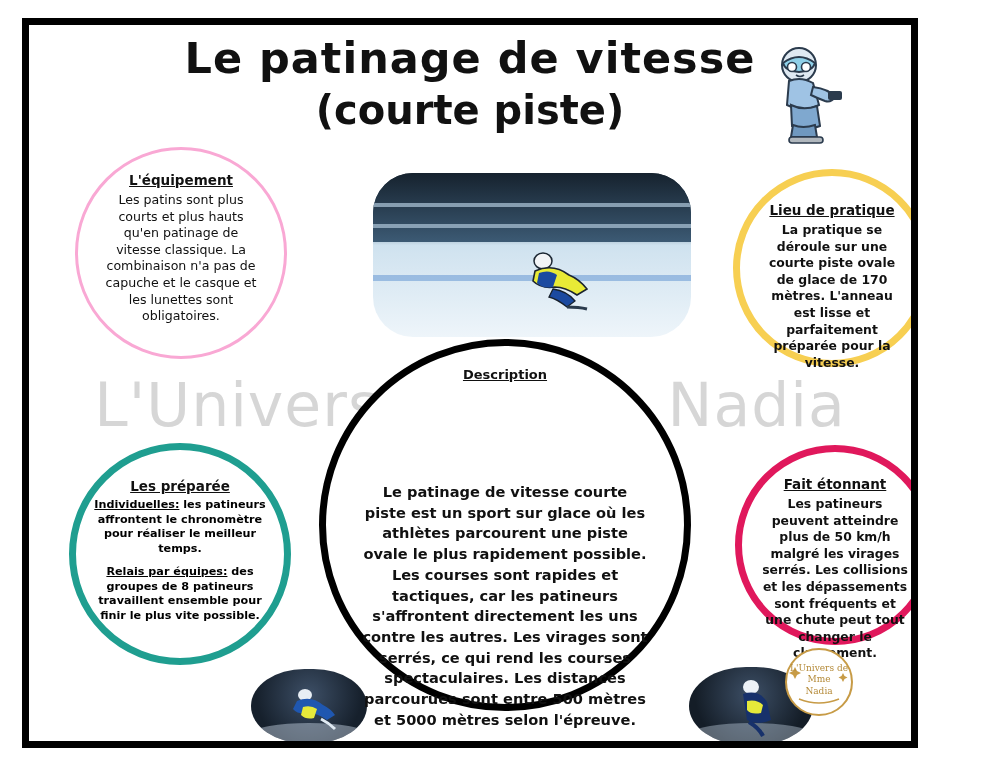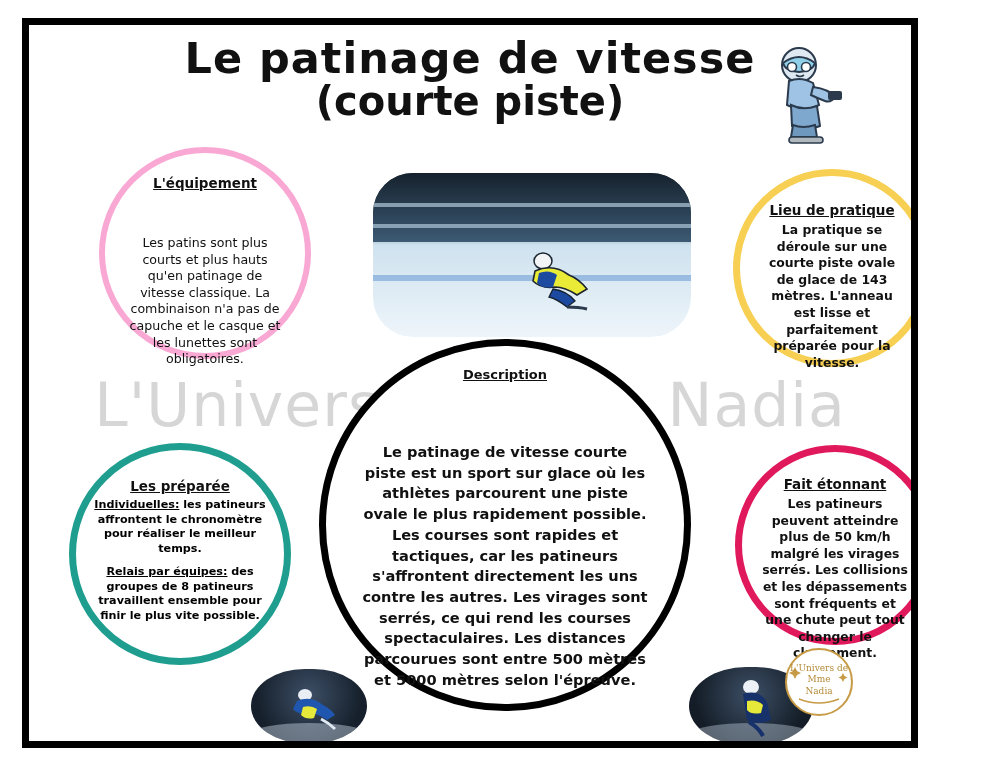--- a/index.html
+++ b/index.html
@@ -34,21 +34,21 @@
     letter-spacing:1px;
     color:#111111;
     line-height:1.0;
   }
   .title-line2{
     font-family:"DejaVu Sans", sans-serif;
     font-weight:bold;
     font-size:40px;
     color:#111111;
     line-height:1.05;
-    margin-top:0;
+    margin-top:9px;
   }
 
   
   .mascot{
     position:absolute;
     right:56px;top:18px;
     width:90px;height:110px;
   }
 
   
@@ -85,24 +85,23 @@
     font-weight:bold;
     text-decoration:underline;
     color:#111;
     margin-bottom:4px;
   }
   .bubble .b-text{
     color:#111;
   }
 
   #bubble-equipement{
-    left:70px;top:122px;width:212px;height:212px;
-    border:6px solid #f9a8d4;
+    left:46px;top:122px;width:212px;height:212px;
+    border:3px solid #f9a8d4;
     padding:22px 24px 0 24px;
-    gap:40px;
   }
   #bubble-equipement .b-title{font-size:13.5px;}
   #bubble-equipement .b-text{font-size:12.6px;line-height:1.32;font-weight:normal;}
 
   #bubble-lieu{
     left:704px;top:144px;width:198px;height:198px;
     border:7px solid #f7cf52;
     padding:26px 22px 0 22px;
   }
   #bubble-lieu .b-title{font-size:13.5px;}
@@ -128,21 +127,21 @@
   #bubble-fait .b-text{font-size:12.4px;line-height:1.34;font-weight:bold;}
 
   #bubble-description{
     left:290px;top:314px;width:372px;height:372px;
     border:7px solid #000000;
     padding:16px 34px 0 34px;
     justify-content:flex-start;
   }
   #bubble-description .b-title{font-size:13px;margin-top:5px;}
   #bubble-description .b-text{
-    font-size:14.6px;line-height:1.42;font-weight:bold;margin-top:56px;
+    font-size:14.6px;line-height:1.42;font-weight:bold;margin-top:96px;
   }
 
   
   .photo{
     position:absolute;
     border-radius:46% / 50%;
     overflow:hidden;
     z-index:2;
   }
   #photo-main{
@@ -233,21 +232,21 @@
     </div>
   </div>
 
   <div class="bubble" id="bubble-equipement">
     <div class="b-title">L'équipement</div>
     <div class="b-text">Les patins sont plus courts et plus hauts qu'en patinage de vitesse classique. La combinaison n'a pas de capuche et le casque et les lunettes sont obligatoires.</div>
   </div>
 
   <div class="bubble" id="bubble-lieu">
     <div class="b-title">Lieu de pratique</div>
-    <div class="b-text">La pratique se déroule sur une courte piste ovale de glace de 143 mètres. L'anneau est lisse et parfaitement préparée pour la vitesse.</div>
+    <div class="b-text">La pratique se déroule sur une courte piste ovale de glace de 170 mètres. L'anneau est lisse et parfaitement préparée pour la vitesse.</div>
   </div>
 
   <div class="bubble" id="bubble-epreuves">
     <div class="b-title">Les préparée</div>
     <p class="ep-p">
       <span class="ep-lead">Individuelles:</span><span> les patineurs affrontent le chronomètre pour réaliser le meilleur temps.</span>
     </p>
     <p class="ep-p">
       <span class="ep-lead">Relais par équipes:</span><span>  des groupes de 8 patineurs travaillent ensemble pour finir le plus vite possible.</span>
     </p>

